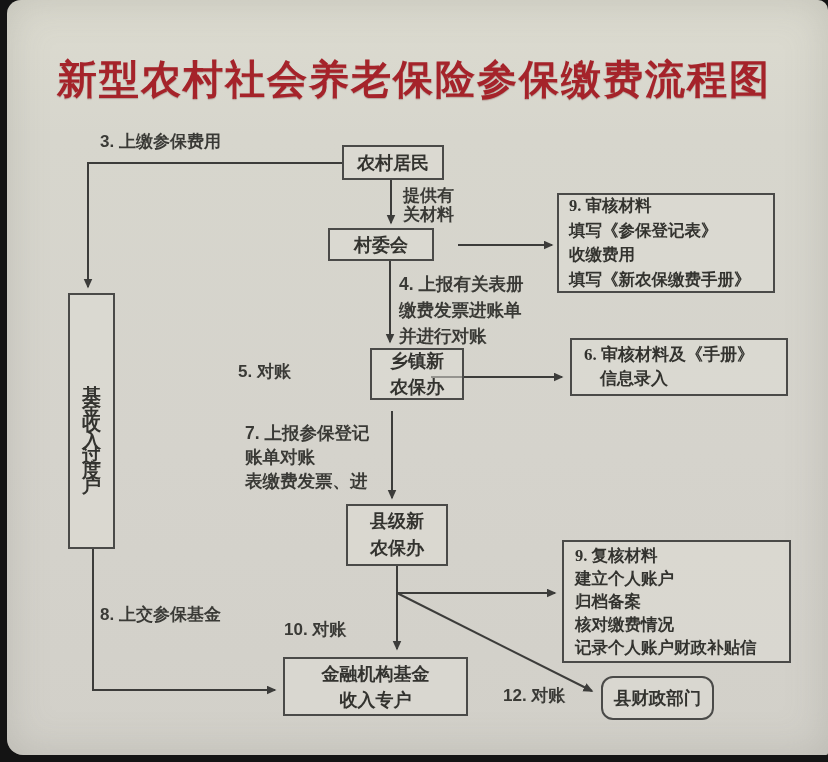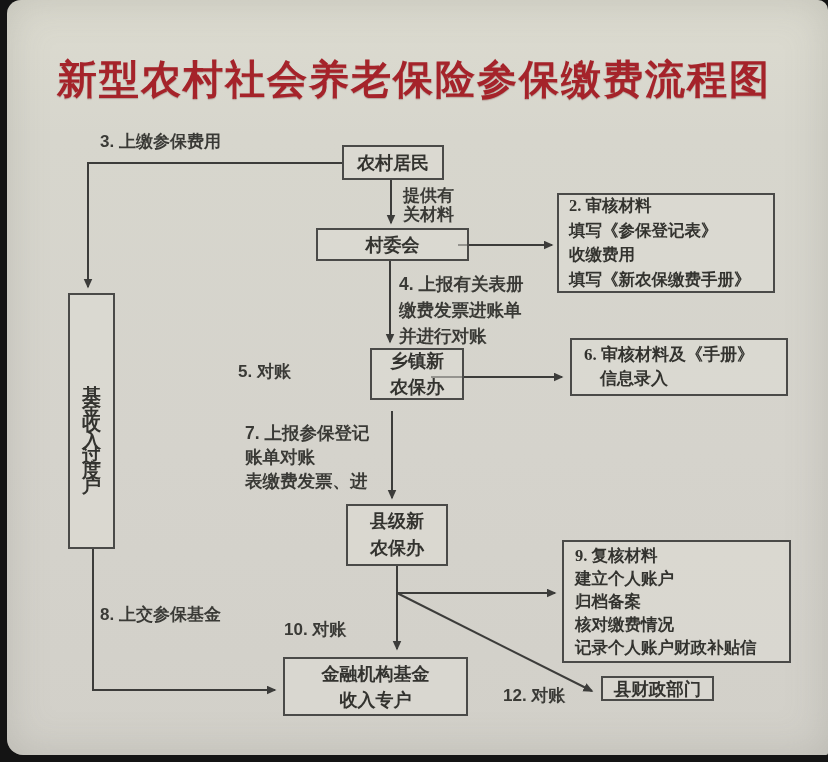--- a/index.html
+++ b/index.html
@@ -108,26 +108,26 @@
 <div class="abs flabel" style="left:100px;top:603px;font-size:17px;">8. 上交参保基金</div>
 
 <div class="abs flabel" style="left:284px;top:618px;font-size:17px;">10. 对账</div>
 
 <div class="abs flabel" style="left:473px;top:684px;font-size:17px;margin-left:30px;">12. 对账</div>
 
 <div class="abs node" style="left:342px;top:145px;width:102px;height:35px;font-size:18px;">
   <span class="nline">农村居民</span>
 </div>
 
-<div class="abs node" style="left:316px;top:228px;width:153px;height:33px;font-size:18px;">
+<div class="abs node" style="left:328px;top:228px;width:106px;height:33px;font-size:18px;">
   <span class="nline">村委会</span>
 </div>
 
 <div class="abs node leftalign" style="left:557px;top:193px;width:218px;height:100px;font-size:16.5px;line-height:24.5px;padding-left:10px;">
-  <span class="nline">2. 审核材料</span>
+  <span class="nline">9. 审核材料</span>
   <span class="nline">填写《参保登记表》</span>
   <span class="nline">收缴费用</span>
   <span class="nline">填写《新农保缴费手册》</span>
 </div>
 
 <div class="abs node" style="left:337px;top:348px;width:94px;height:52px;font-size:18px;line-height:26px;margin-left:33px;">
   <span class="nline">乡镇新</span>
   <span class="nline">农保办</span>
 </div>
 
@@ -151,15 +151,15 @@
 
 <div class="abs node" style="left:68px;top:293px;width:47px;height:256px;">
   <span id="fund-transit-label" class="nline">基金收入过度户</span>
 </div>
 
 <div class="abs node" style="left:283px;top:657px;width:185px;height:59px;font-size:18px;line-height:26px;">
   <span class="nline">金融机构基金</span>
   <span class="nline">收入专户</span>
 </div>
 
-<div class="abs node" style="left:601px;top:676px;width:113px;height:25px;font-size:17.5px;">
+<div class="abs node" style="left:601px;top:676px;width:113px;height:44px;font-size:17.5px;border-radius:12px;">
   <span class="nline">县财政部门</span>
 </div>
 
 </body></html>

